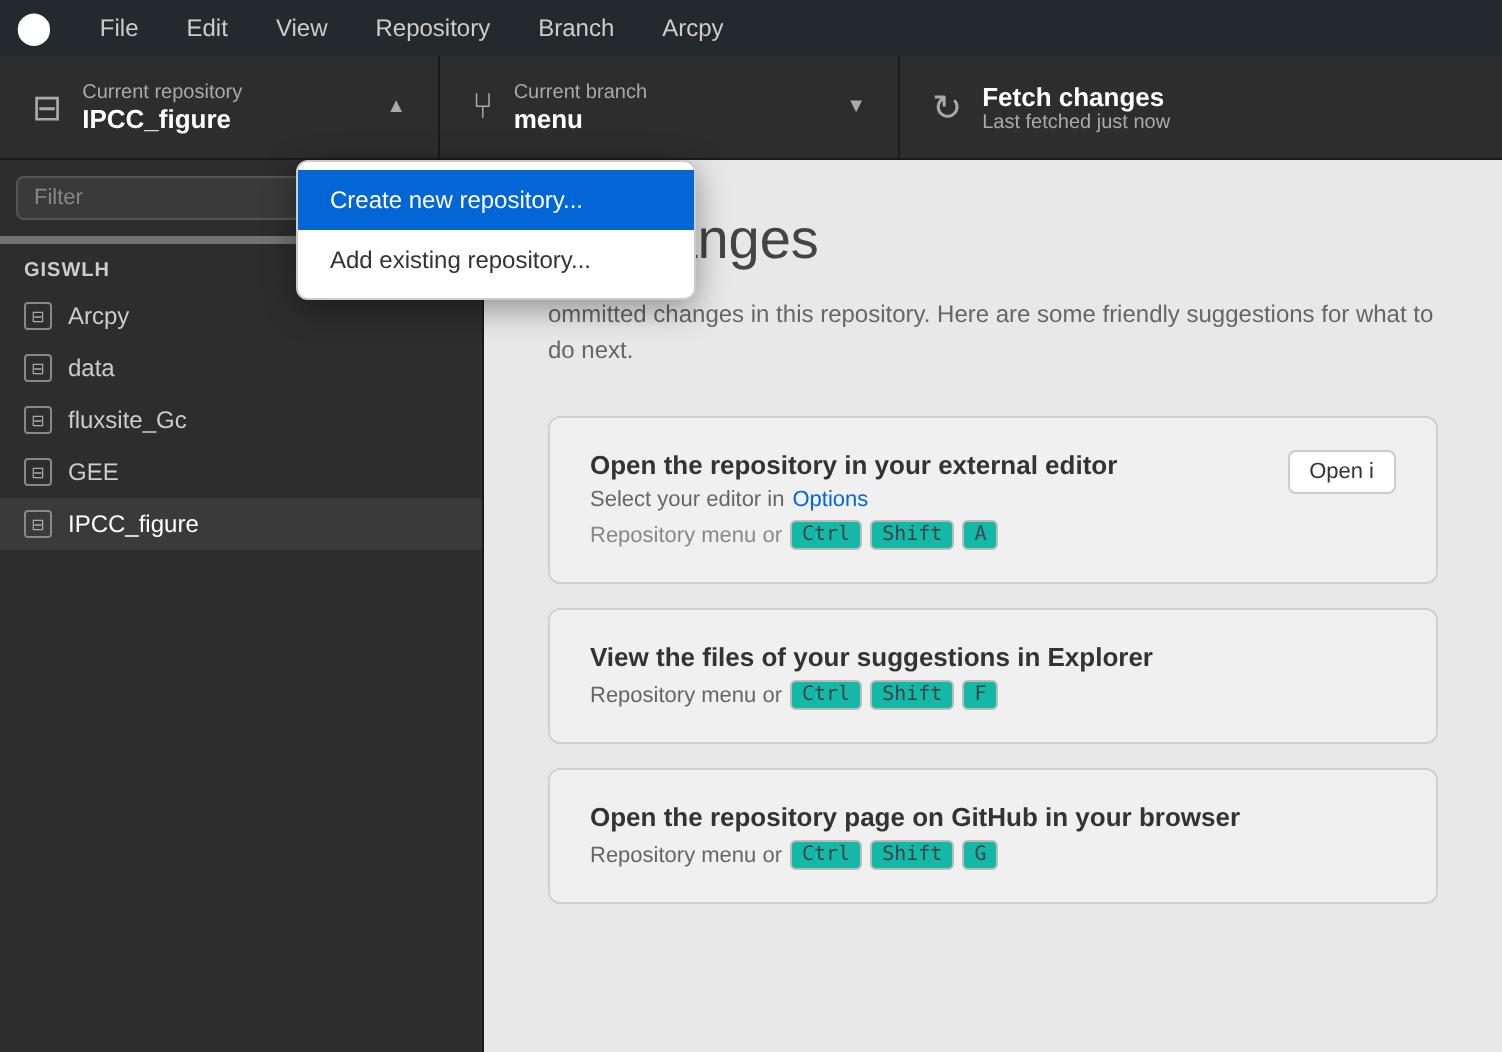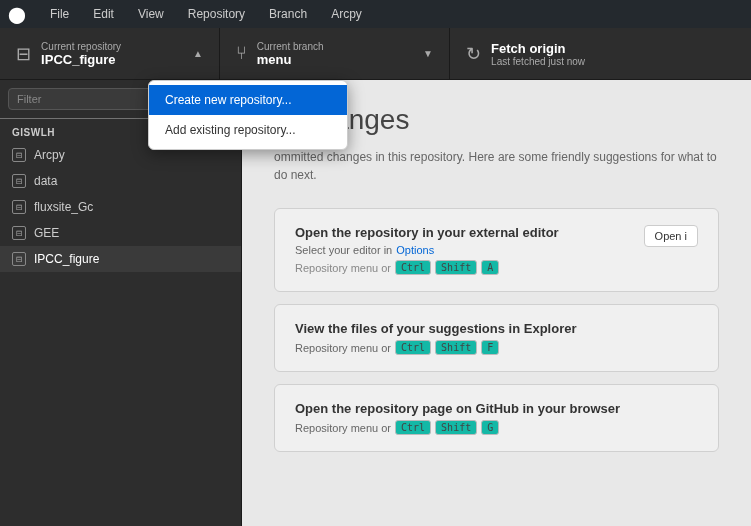--- a/index.html
+++ b/index.html
@@ -89,21 +89,21 @@
       background: #2d2d2d;
       border-right: 1px solid #1a1a1a;
       display: flex;
       flex-direction: column;
       flex-shrink: 0;
     }
     .sidebar-filter-bar {
       display: flex;
       padding: 8px;
       gap: 6px;
-      border-bottom: 1px solid #737373;
+      border-bottom: 4px solid #737373;
     }
     .filter-input {
       flex: 1;
       background: #3a3a3a;
       border: 1px solid #555;
       border-radius: 4px;
       color: #ccc;
       padding: 4px 8px;
       font-size: 11px;
       outline: none;
@@ -276,21 +276,21 @@
     <span class="toolbar-icon">⑂</span>
     <div>
       <span class="toolbar-text-top">Current branch</span>
       <span class="toolbar-text-main">menu</span>
     </div>
     <span class="toolbar-chevron">▼</span>
   </div>
   <div class="toolbar-section fetch-section">
     <span class="toolbar-icon">↻</span>
     <div>
-      <span class="toolbar-text-main">Fetch origin</span>
+      <span class="toolbar-text-main">Fetch changes</span>
       <span class="toolbar-text-top">Last fetched just now</span>
     </div>
   </div>
 </div>
 
 <div class="main-layout">
 
   <div class="sidebar">
     <div class="sidebar-filter-bar">
       <input class="filter-input" type="text" placeholder="Filter" style="">

